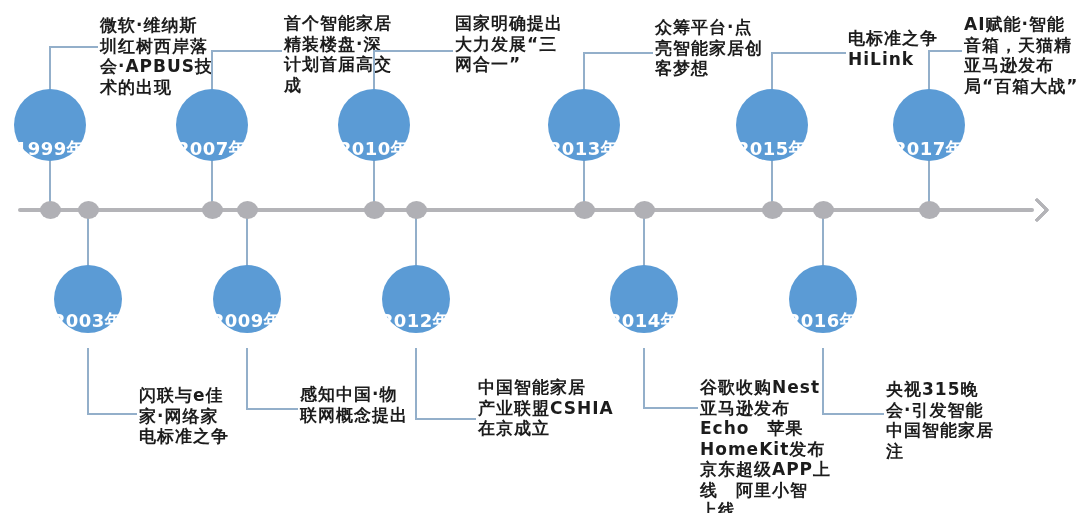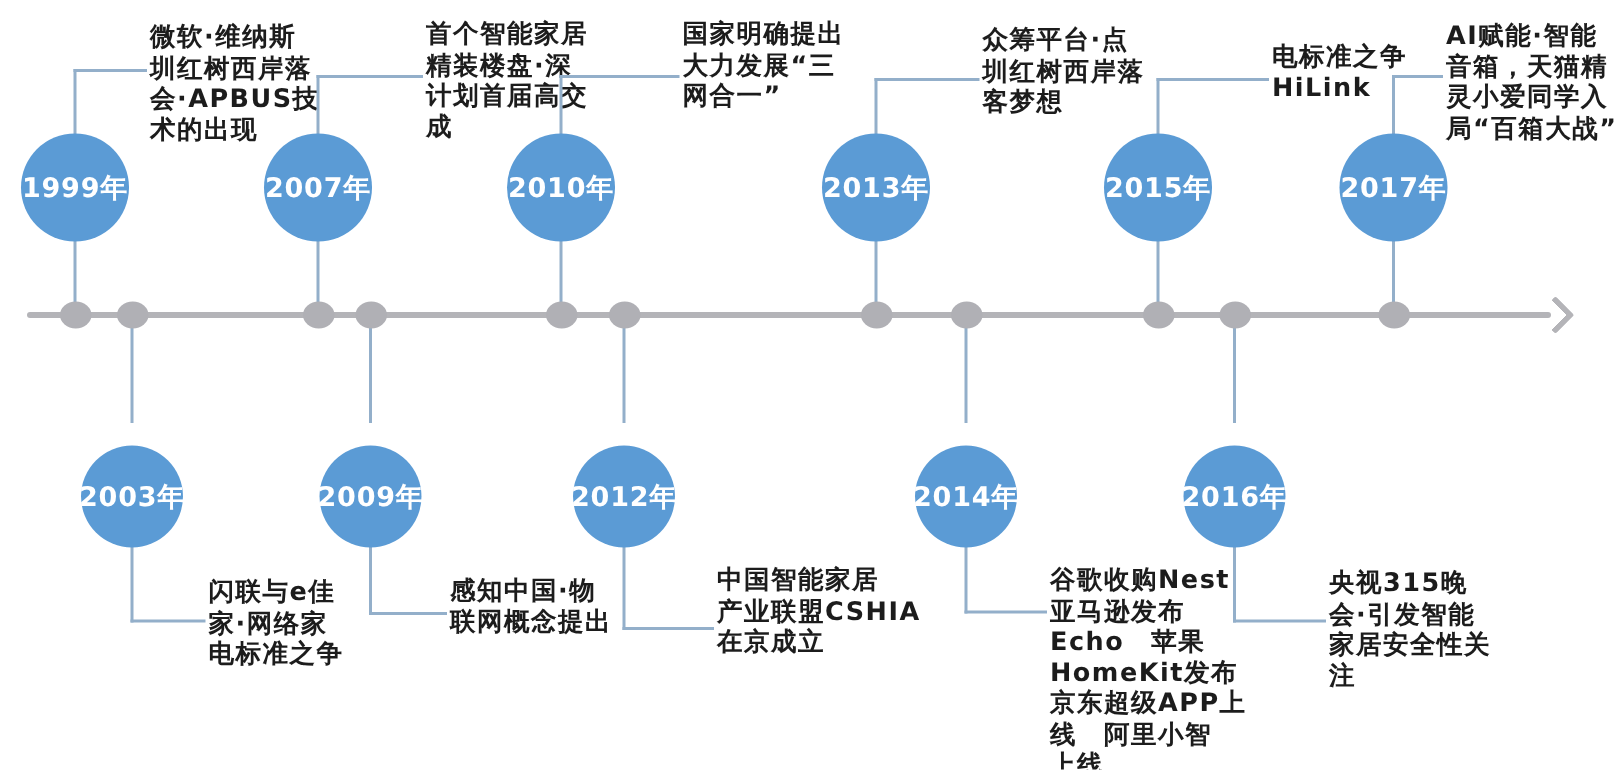--- a/index.html
+++ b/index.html
@@ -19,24 +19,24 @@
     transform:rotate(45deg); border-radius:2px;
   }
   
   .evt { position:absolute; left:0; top:0; }
   .dot {
     position:absolute; width:21px; height:18px; border-radius:50%;
     background:#b0b0b5; left:calc(var(--cx)*1px - 10.5px); top:201px;
   }
   .circle {
     position:absolute; border-radius:50%; background:#5b9bd5;
-    display:flex; align-items:center; justify-content:center;
+    display:flex; align-items:flex-end; justify-content:center;
   }
   .evt.top .circle    { width:72px; height:72px; left:calc(var(--cx)*1px - 36px); top:89px; }
-  .evt.bottom .circle { width:68px; height:68px; left:calc(var(--cx)*1px - 34px); top:297px; }
+  .evt.bottom .circle { width:68px; height:68px; left:calc(var(--cx)*1px - 34px); top:265px; }
   .yr { color:#ffffff; font-weight:bold; font-size:18px; letter-spacing:0.5px; white-space:nowrap; }
   .stem { position:absolute; width:0; border-left:2px solid #93afca; left:calc(var(--cx)*1px - 1px); }
   .evt.top .stem    { top:160px; height:42px; }
   .evt.bottom .stem { top:218px; height:64px; }
   .elbow { position:absolute; left:calc(var(--cx)*1px - 1px);
            width:calc(var(--tx)*1px - var(--cx)*1px - 3px); }
   .evt.top .elbow {
     top:calc(var(--corner)*1px);
     height:calc(90px - var(--corner)*1px);
     border-left:2px solid #93afca; border-top:2px solid #93afca;
@@ -134,21 +134,21 @@
   </div>
 
   <div class="evt top" style="--cx:584; --corner:52; --tx:655; --ty:17">
     <div class="elbow"></div>
     <div class="stem"></div>
     <div class="dot"></div>
     <div class="circle">
       <span class="yr">2013年</span>
     </div>
     <div class="note">众筹平台·点
-圳红树西岸落
+亮智能家居创
 客梦想</div>
   </div>
 
   <div class="evt bottom" style="--cx:644; --corner:407; --tx:700; --ty:377">
     <div class="elbow"></div>
     <div class="stem"></div>
     <div class="dot"></div>
     <div class="circle">
       <span class="yr">2014年</span>
     </div>
@@ -174,30 +174,30 @@
 
   <div class="evt bottom" style="--cx:823; --corner:413; --tx:886; --ty:379">
     <div class="elbow"></div>
     <div class="stem"></div>
     <div class="dot"></div>
     <div class="circle">
       <span class="yr">2016年</span>
     </div>
     <div class="note">央视315晚
 会·引发智能
-家居安全性关
+中国智能家居
 注</div>
   </div>
 
   <div class="evt top" style="--cx:929; --corner:50; --tx:964; --ty:14">
     <div class="elbow"></div>
     <div class="stem"></div>
     <div class="dot"></div>
     <div class="circle">
       <span class="yr">2017年</span>
     </div>
     <div class="note">AI赋能·智能
 音箱，天猫精
-灵小爱同学入
+亚马逊发布
 局“百箱大战”</div>
   </div>
 
 </div>
 
 </body></html>

